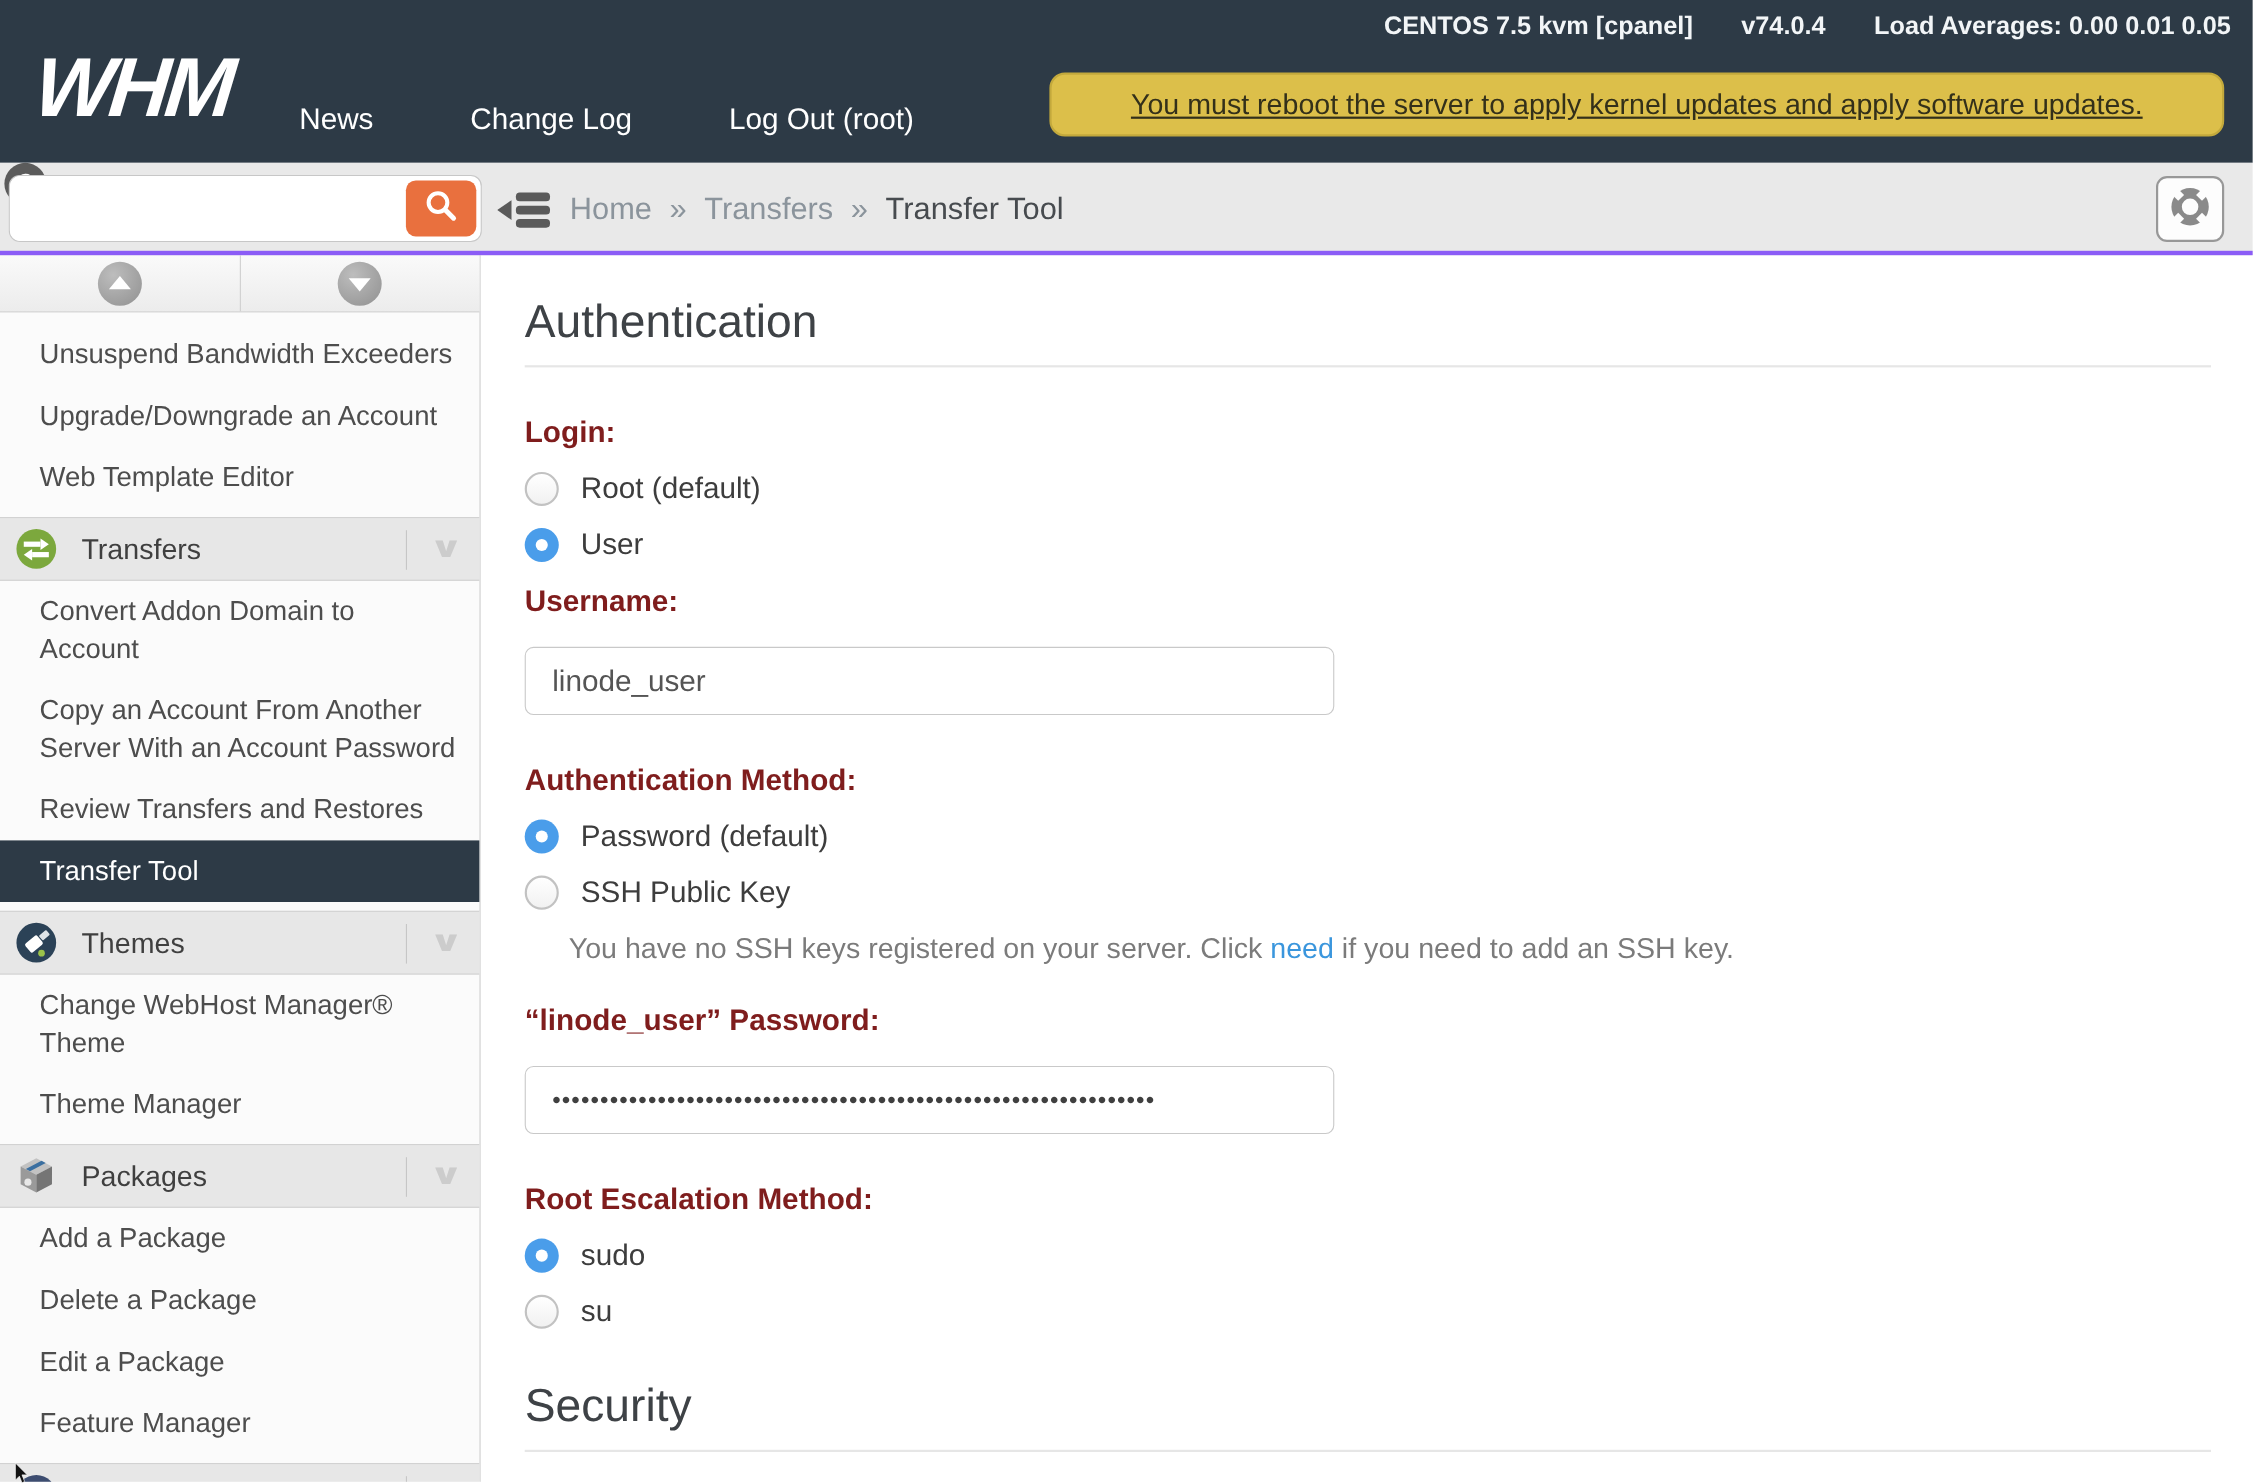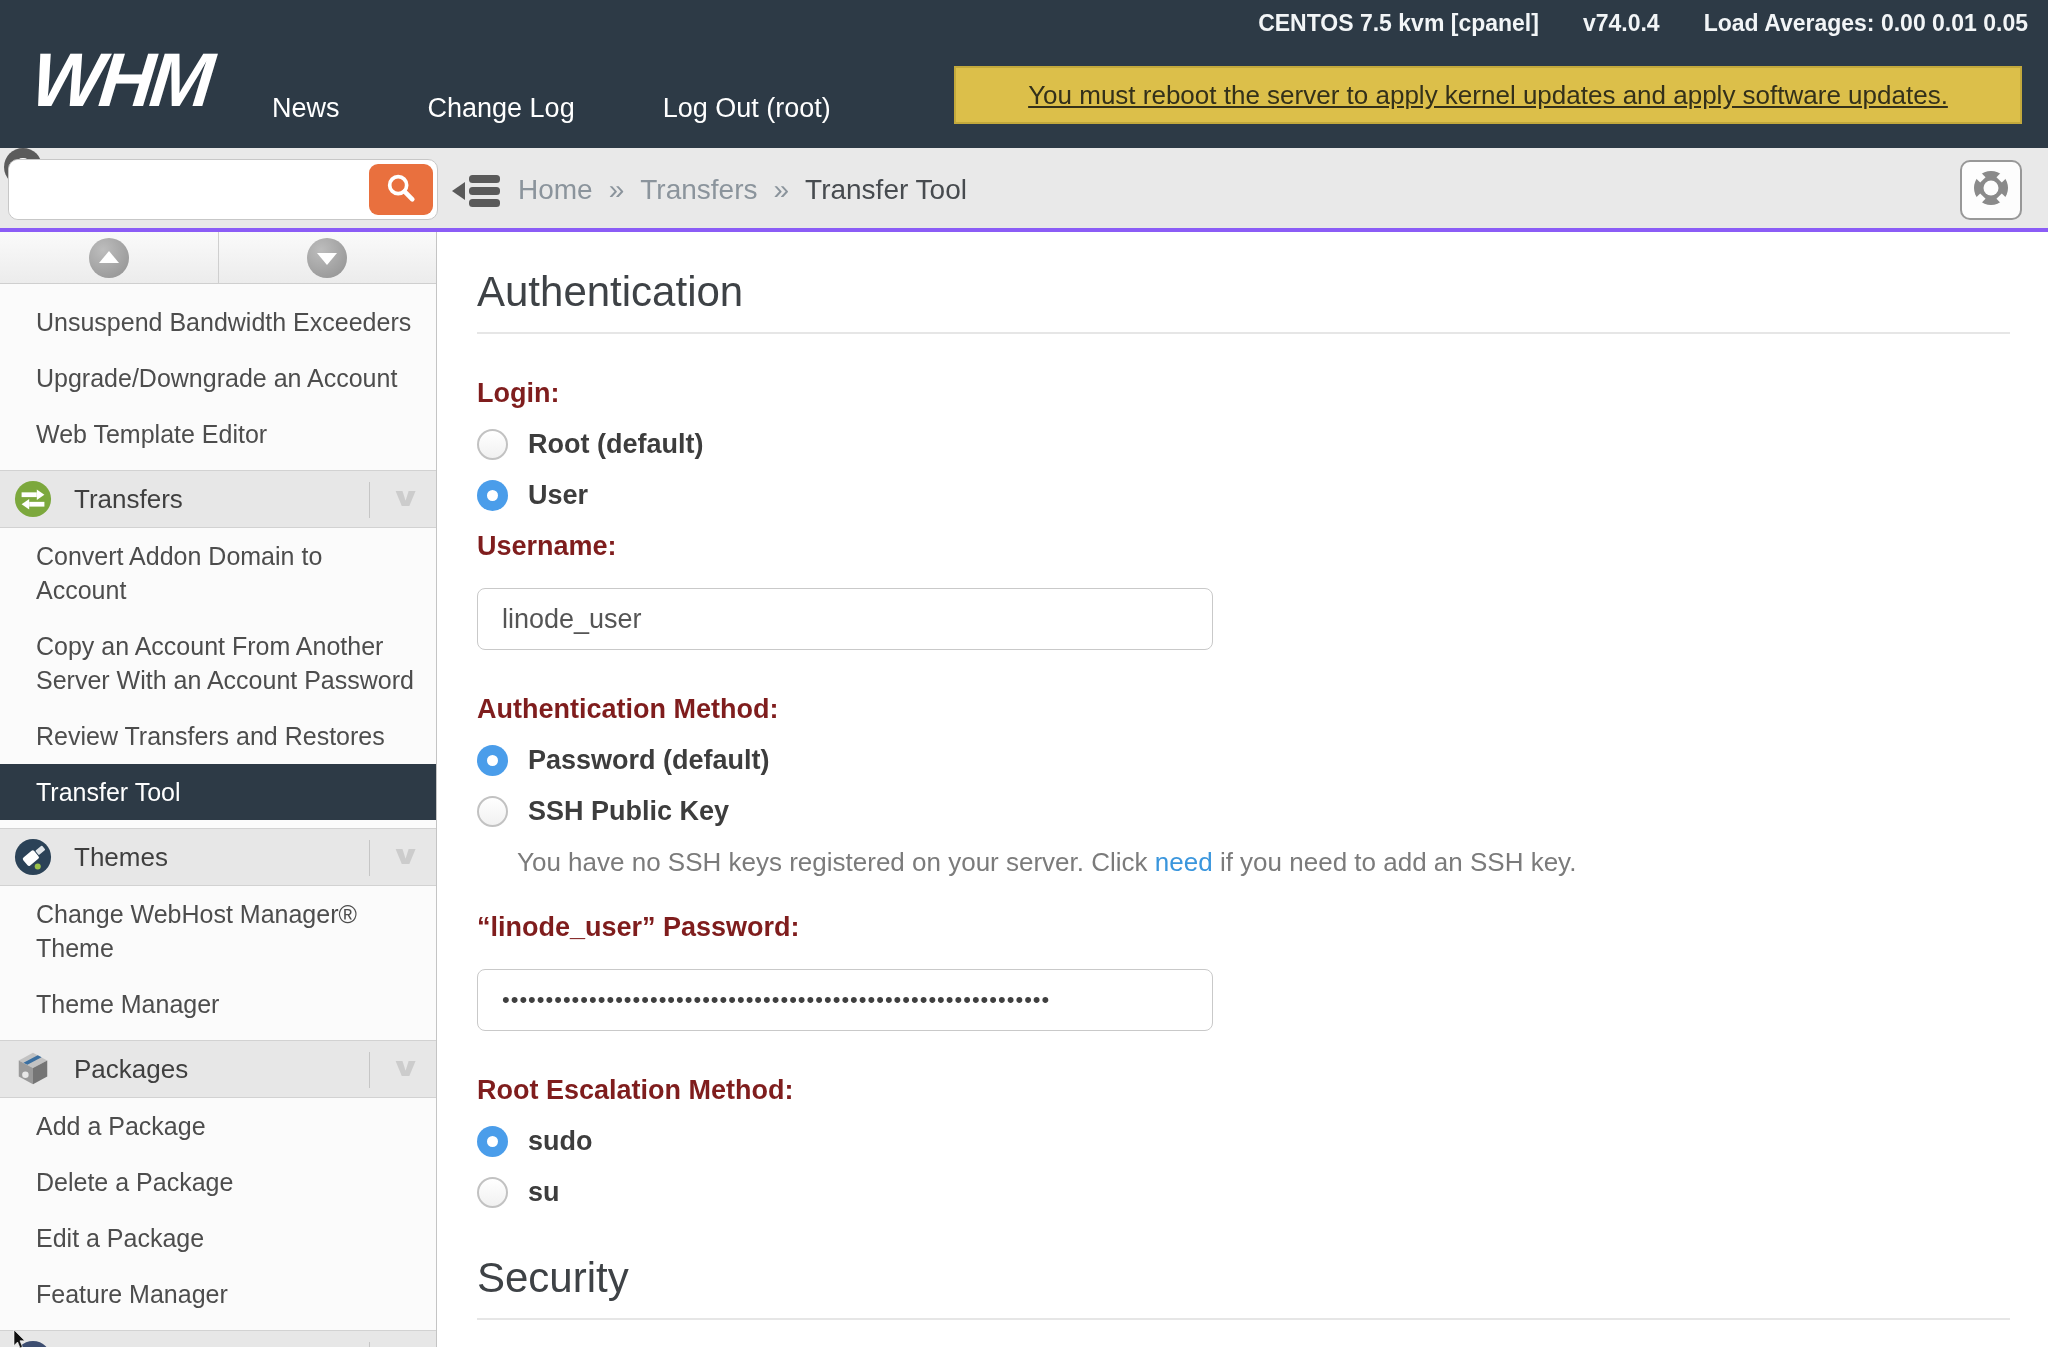--- a/index.html
+++ b/index.html
@@ -9,21 +9,21 @@
   
   .header { position:relative; width:2048px; height:148px; background:#2d3a46; color:#fff; }
   .info-line { position:absolute; top:10px; right:20px; display:flex; column-gap:44px;
     font-size:23px; font-weight:600; color:#f2f5f7; white-space:nowrap; }
   .logo { position:absolute; left:32px; top:36px; font-size:76px; font-weight:800;
     font-style:italic; letter-spacing:-4px; transform:skewX(-6deg); color:#fff; }
   .nav { position:absolute; left:272px; bottom:24px; display:flex; gap:88px;
     font-size:27px; font-weight:500; }
   .nav-item { cursor:pointer; white-space:nowrap; }
   .alert { position:absolute; right:26px; top:66px; width:1068px; height:58px;
-    background:#dcbf4a; border:2px solid #c3a93c; border-radius:0;
+    background:#dcbf4a; border:2px solid #c3a93c; border-radius:14px;
     display:flex; align-items:center; justify-content:center; }
   .alert-link { color:#33301a; font-size:26px; font-weight:500; text-decoration:underline;
     white-space:nowrap; cursor:pointer; }
 
   
   .toolbar { position:relative; width:2048px; height:84px; background:#e9e9e9;
     border-bottom:4px solid #8b5cf6; }
   .search-wrap { position:absolute; left:8px; top:11px; width:430px; height:61px;
     background:#fff; border:1px solid #c7c7c7; border-radius:10px; }
   .search-input { position:absolute; left:0; top:0; width:360px; height:59px; border:none;
@@ -79,21 +79,21 @@
 
   
   .main { flex:1 1 auto; background:#fff; padding:36px 38px 0 40px; overflow:hidden; }
   .h1 { font-size:42px; font-weight:400; color:#3e4246; }
   .rule { border:none; border-top:2px solid #e6e6e6; margin-top:16px; }
   .field-label { font-size:27px; font-weight:700; color:#7f1d1d; }
   .mt-lg { margin-top:44px; }
   .mt-md { margin-top:20px; }
   .radio-group { margin-top:16px; }
   .radio-row { display:flex; align-items:flex-end; gap:20px; margin:20px 0; font-size:27px;
-    color:#3d3d3d;font-weight:bold; }
+    color:#3d3d3d; }
   .radio { position:relative; width:31px; height:31px; border-radius:50%; flex:0 0 auto;
     cursor:pointer; }
   .radio.unsel { background:linear-gradient(#ffffff,#f1f1f1); border:2px solid #c2c2c2; }
   .radio.sel { background:#4a9dea; }
   .radio.sel::after { content:""; position:absolute; left:50%; top:50%; width:11px;
     height:11px; margin:-5.5px 0 0 -5.5px; border-radius:50%; background:#fff; }
   .radio-label { cursor:pointer; }
   .text-input { display:block; width:736px; height:62px; border:1px solid #c9c9c9;
     border-radius:8px; font-size:27px; color:#555; padding:0 24px; background:#fff;
     margin-top:26px; outline:none; font-family:inherit; }

